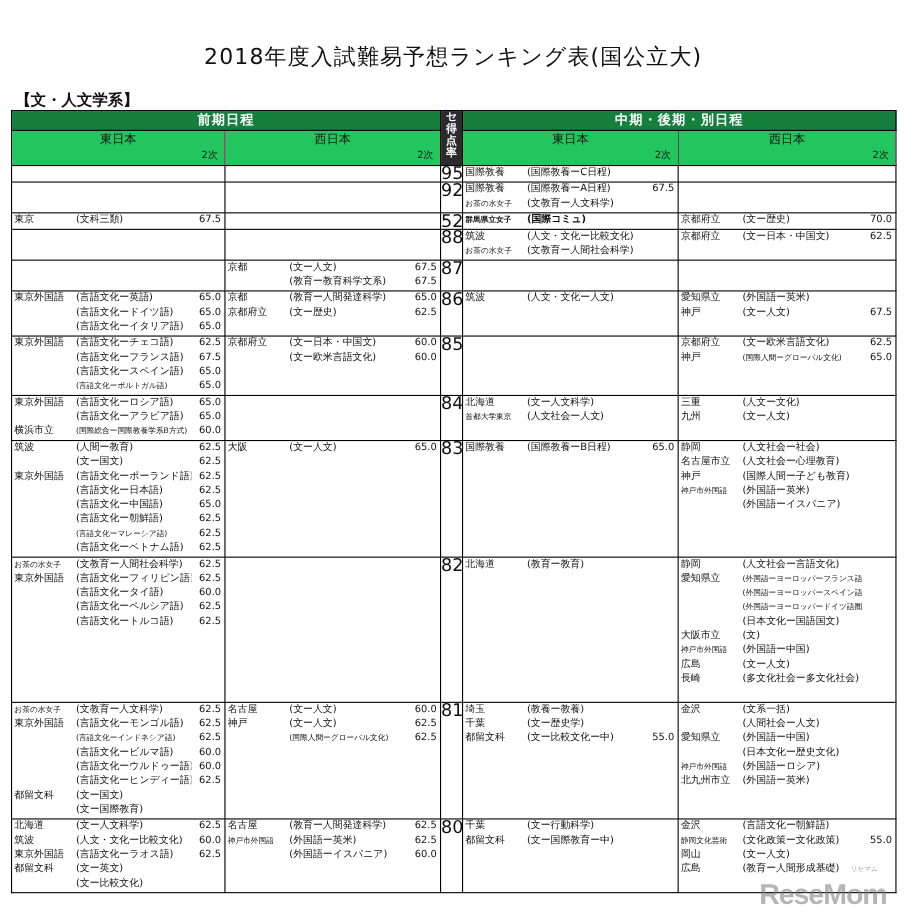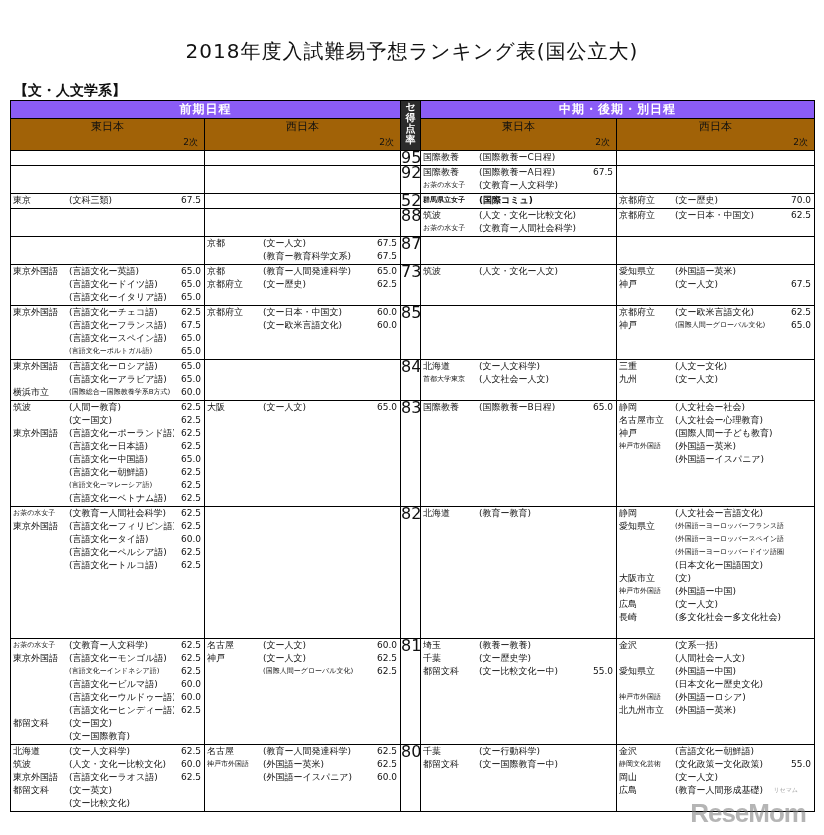--- a/index.html
+++ b/index.html
@@ -20,29 +20,29 @@
       border-collapse: collapse; table-layout: fixed;
       font-size: 9px; line-height: 12px;
     }
     table.rank td, table.rank th { border: 1px solid #000; vertical-align: top; padding: 0; }
     col.c-east { width: 194px; }
     col.c-west { width: 196px; }
     col.c-score { width: 20px; }
     col.c-east2 { width: 196px; }
     col.c-west2 { width: 198px; }
     th.phase {
-      background: #8b5cf6; color: #fff; font-size: 12px; font-weight: bold;
+      background: #15803d; color: #fff; font-size: 12px; font-weight: bold;
       height: 17px; line-height: 17px; text-align: center; letter-spacing: 1px;
     }
     th.score-head {
       background: #2b2b2b; color: #fff; font-size: 10px; font-weight: bold;
       line-height: 11px; text-align: center; padding-top: 1px;
     }
     th.region {
-      background: #a16207; font-weight: normal; height: 32px; position: relative;
+      background: #22c55e; font-weight: normal; height: 32px; position: relative;
       font-size: 11px; text-align: center;
     }
     th.region .rname { display: block; padding-top: 2px; }
     th.region .ji { position: absolute; right: 6px; bottom: 2px; font-size: 9px; }
     td.score { text-align: center; font-size: 16px; line-height: 13px; }
     .entry { display: flex; height: 13px; white-space: nowrap; overflow: hidden; }
     .entry .univ { width: 58px; padding-left: 2px; overflow: hidden; }
     .entry .univ.small { font-size: 7px; }
     .entry .dept { flex: 1; overflow: hidden; }
     .entry .dept.small { font-size: 7px; }
@@ -215,21 +215,21 @@
             <span class="univ">京都</span>
             <span class="dept">(教育ー人間発達科学)</span>
             <span class="val">65.0</span>
           </div>
           <div class="entry">
             <span class="univ">京都府立</span>
             <span class="dept">(文ー歴史)</span>
             <span class="val">62.5</span>
           </div>
         </td>
-        <td class="score">73</td>
+        <td class="score">86</td>
         <td style="height: 41px;">
           <div class="entry">
             <span class="univ">筑波</span>
             <span class="dept">(人文・文化ー人文)</span>
             <span class="val"></span>
           </div>
         </td>
         <td style="height: 41px;">
           <div class="entry">
             <span class="univ">愛知県立</span>

